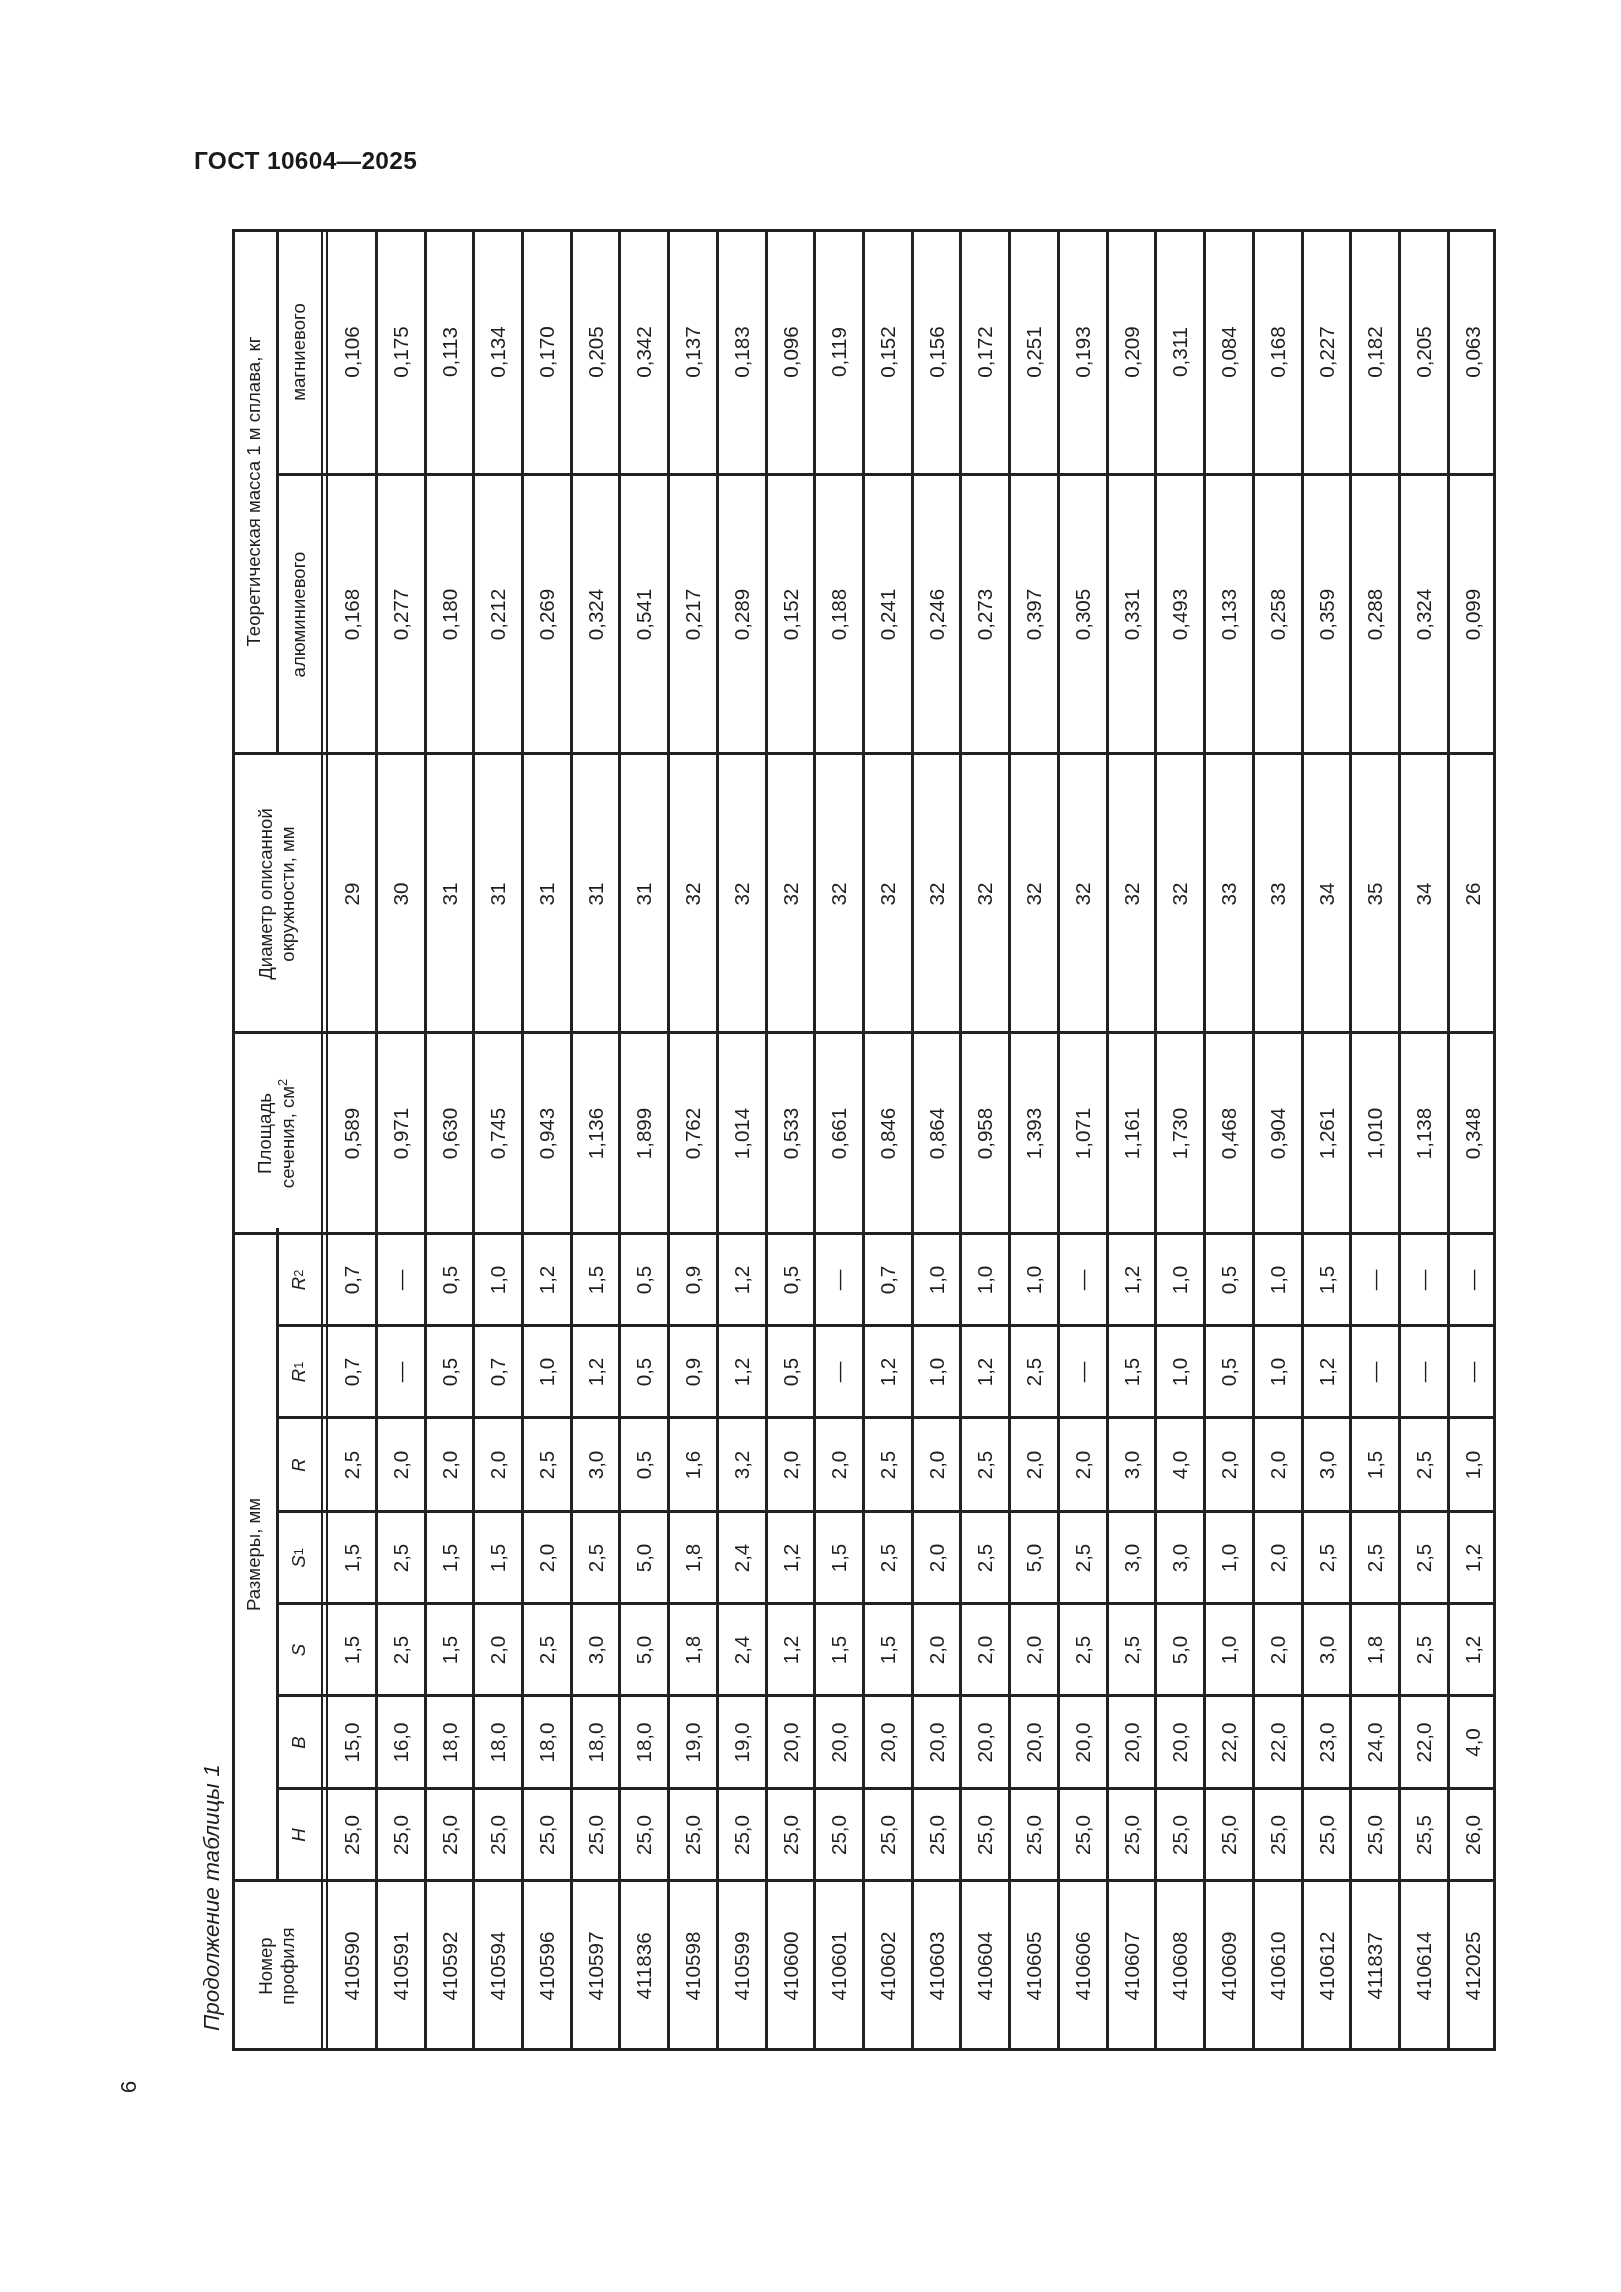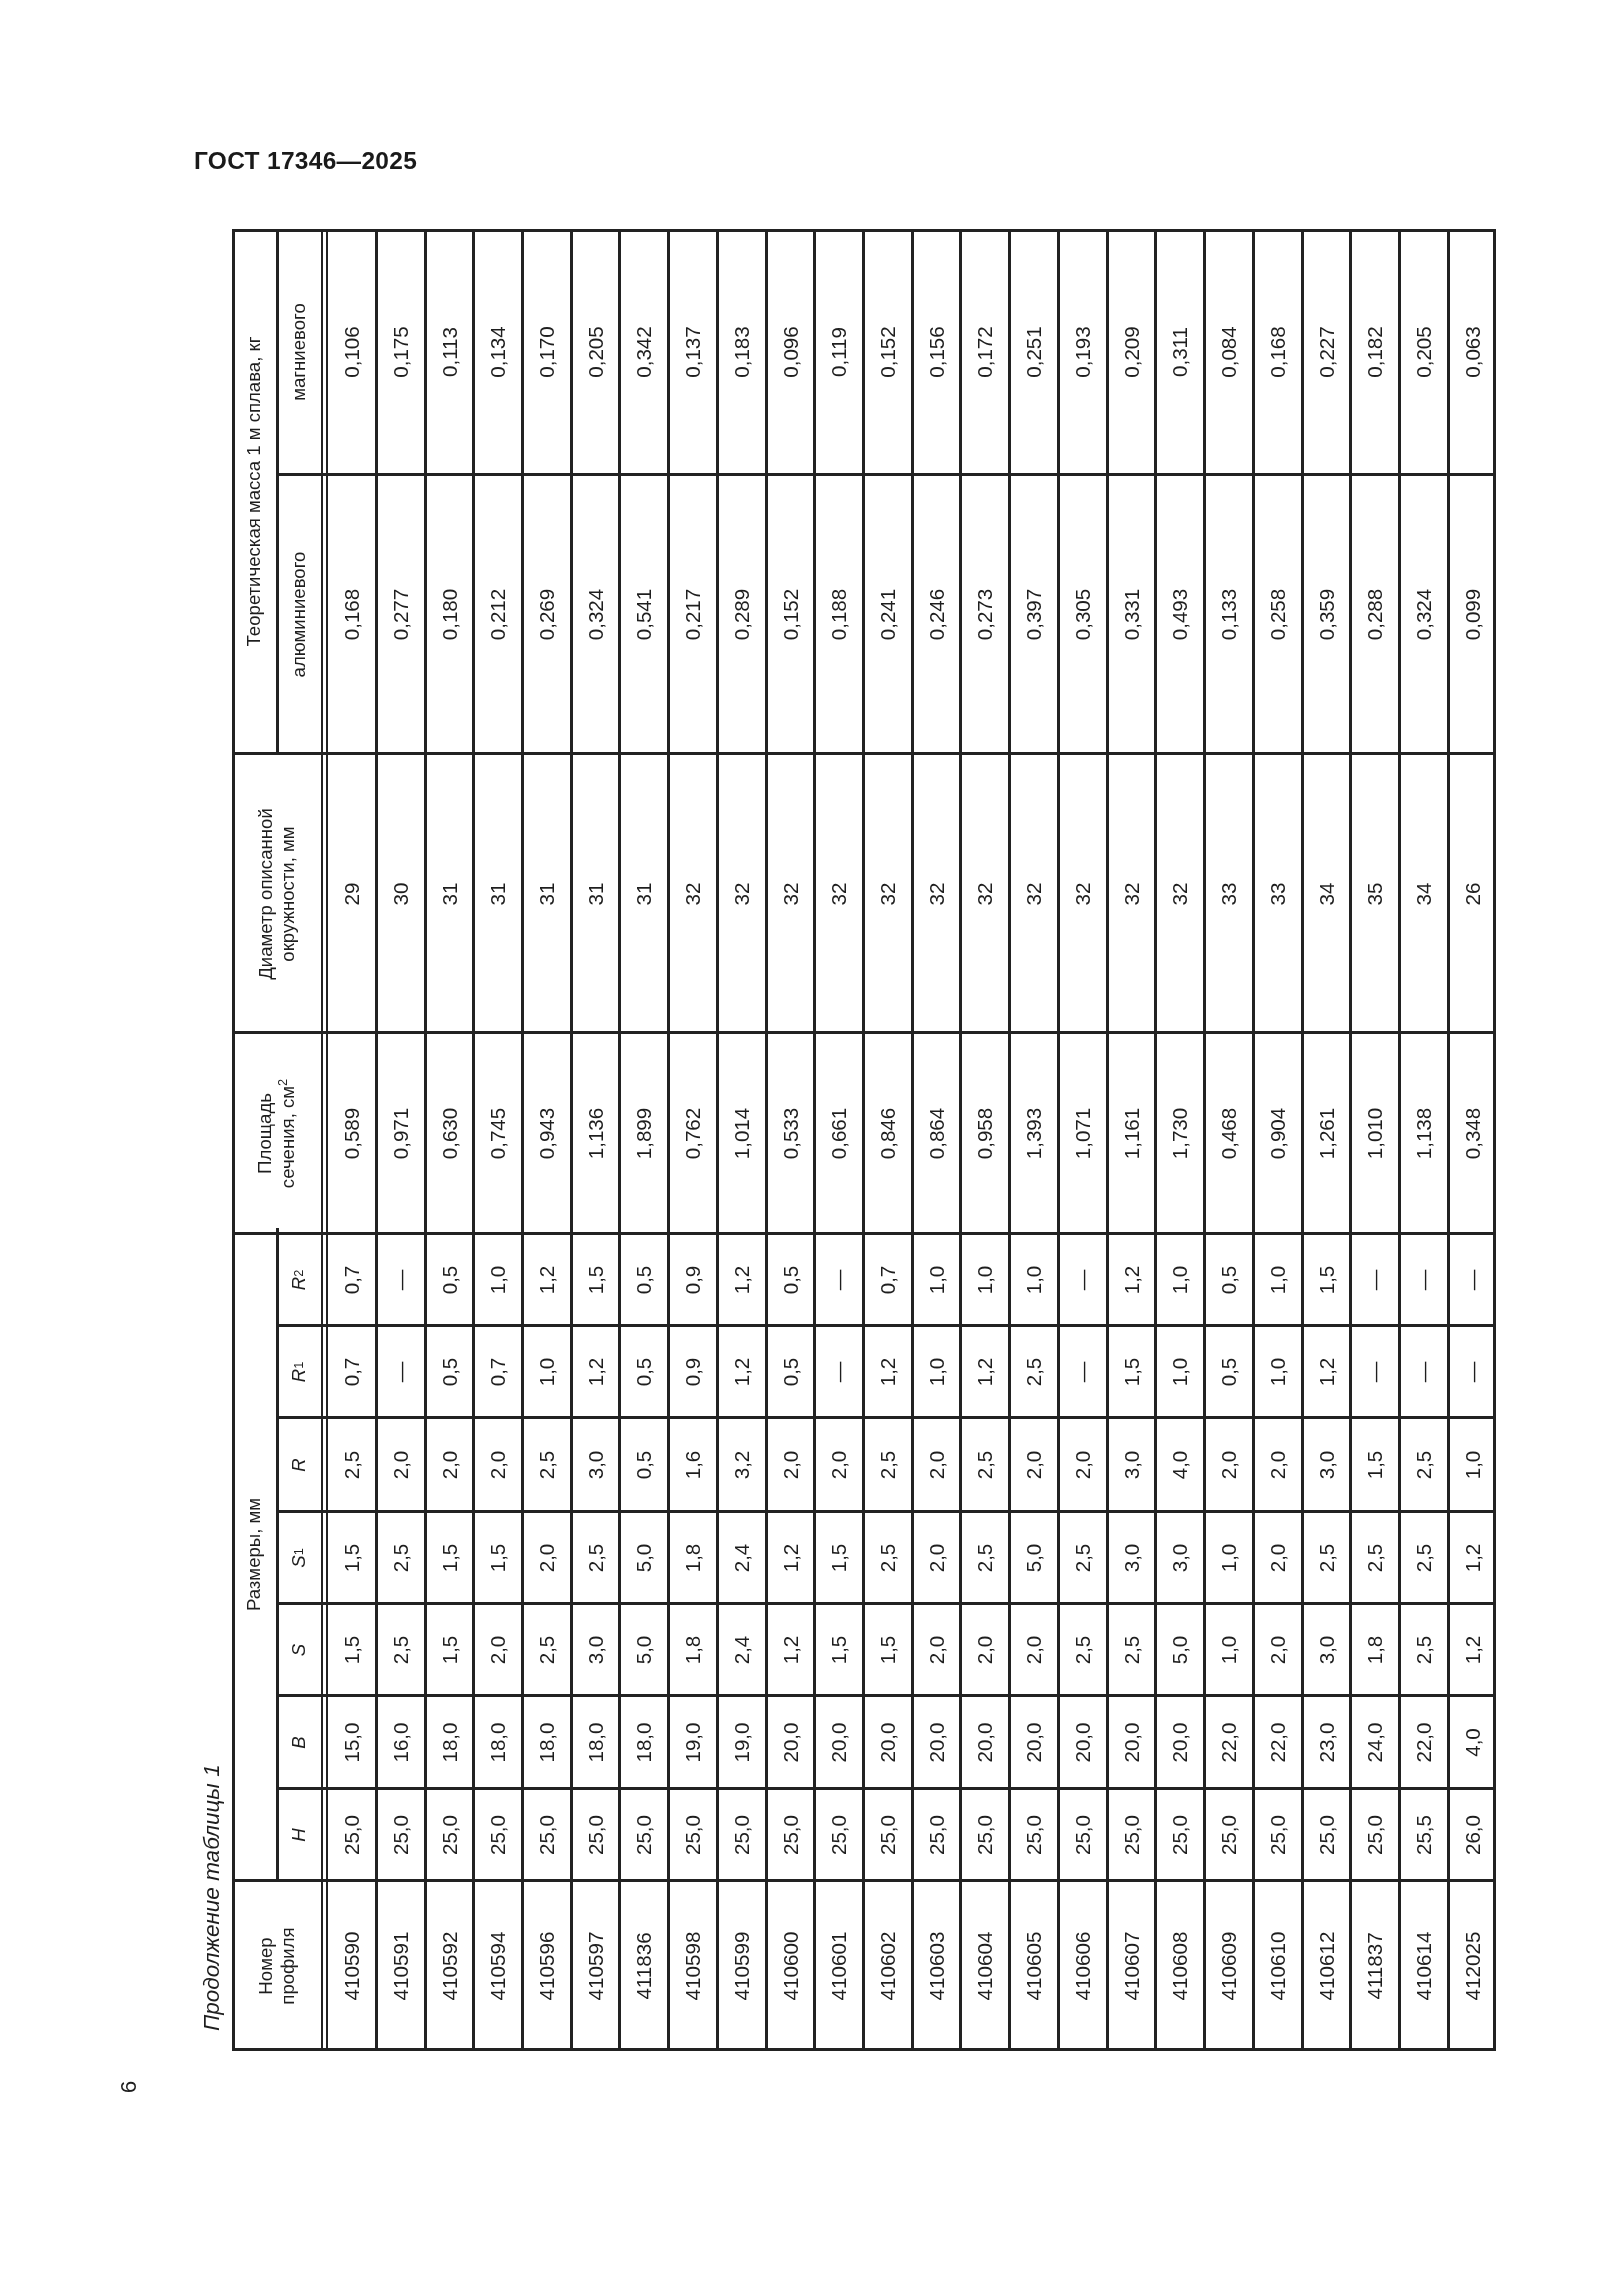--- a/index.html
+++ b/index.html
@@ -17,21 +17,21 @@
   .ln { position:absolute; background:#222; }
   .cell { position:absolute; display:flex; align-items:center; justify-content:center; text-align:center;
          font-size:20.6px; line-height:1.15; color:#1e1e1e; box-sizing:border-box; }
   .hdr { font-size:18.6px; line-height:1.2; }
   .it { font-style:italic; }
   sub, sup { font-size:12.7px; }
 </style>
 </head>
 <body>
 
-<div class="doc-header">ГОСТ 17346—2025</div>
+<div class="doc-header">ГОСТ 10604—2025</div>
 
 <div class="caption">Продолжение таблицы 1</div>
 
 <div class="page-num">6</div>
 
 <div class="tbl" id="tbl">
 
   <div class="cell hdr" style="left:0;top:0;width:170px;height:90px;padding:0 29px;">Номер профиля</div>
   <div class="cell hdr" style="left:170px;top:0;width:653px;height:45px;">Размеры, мм</div>
 

